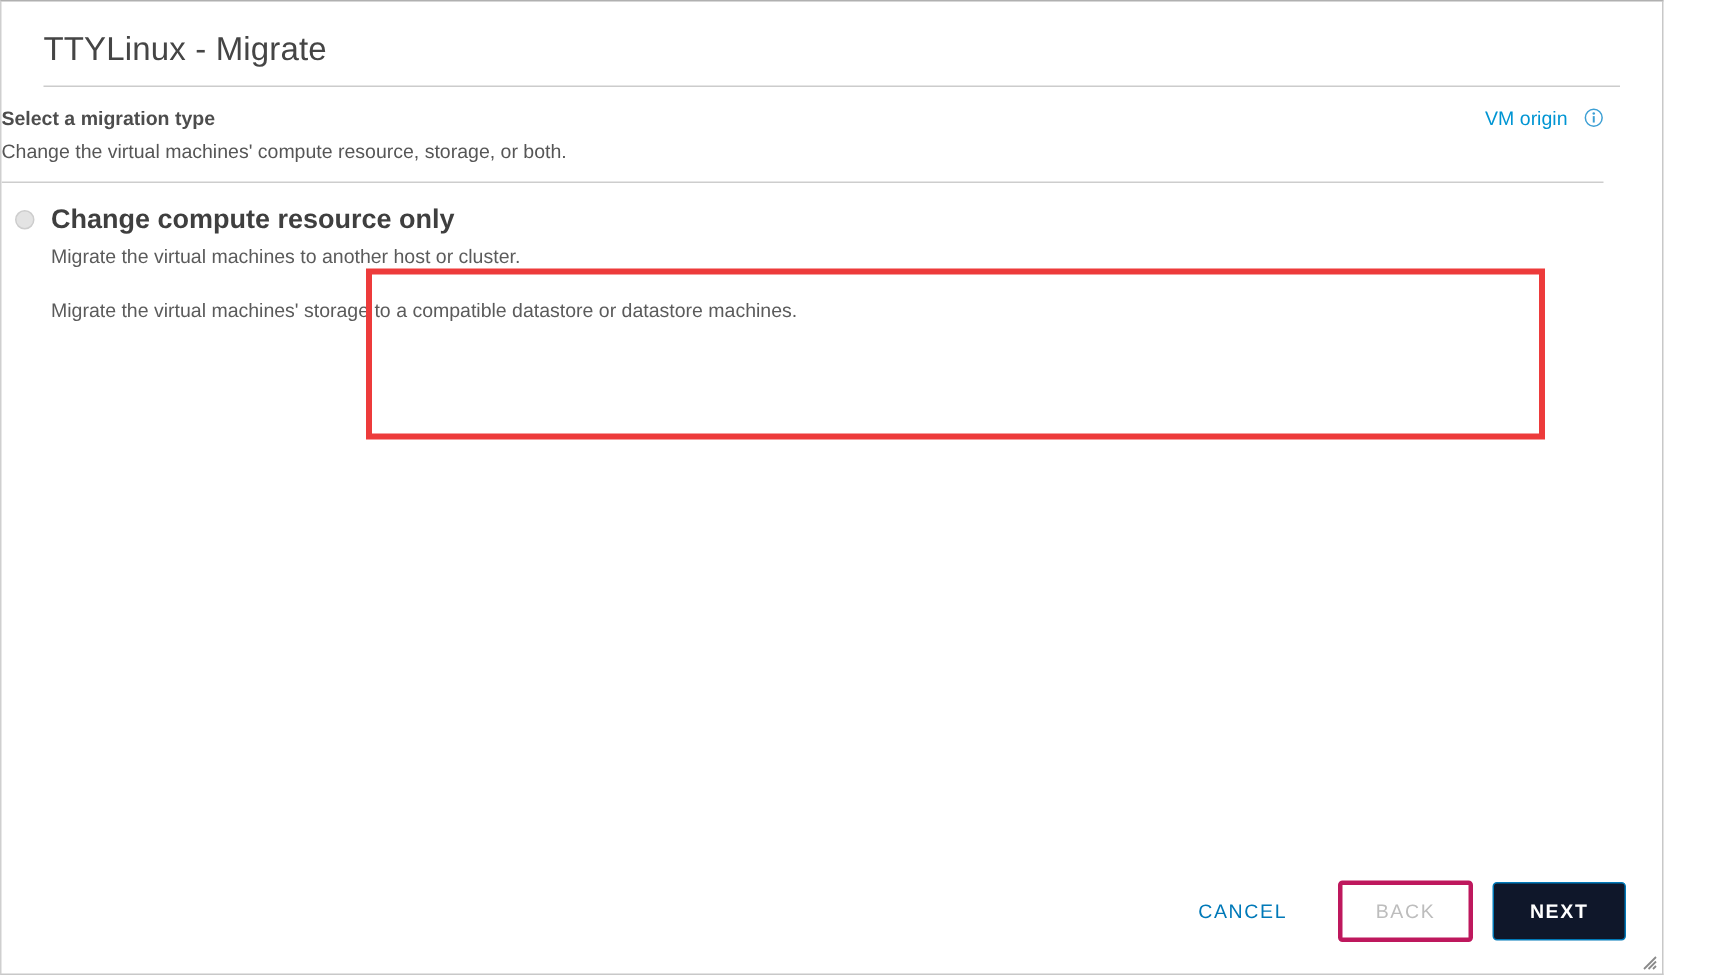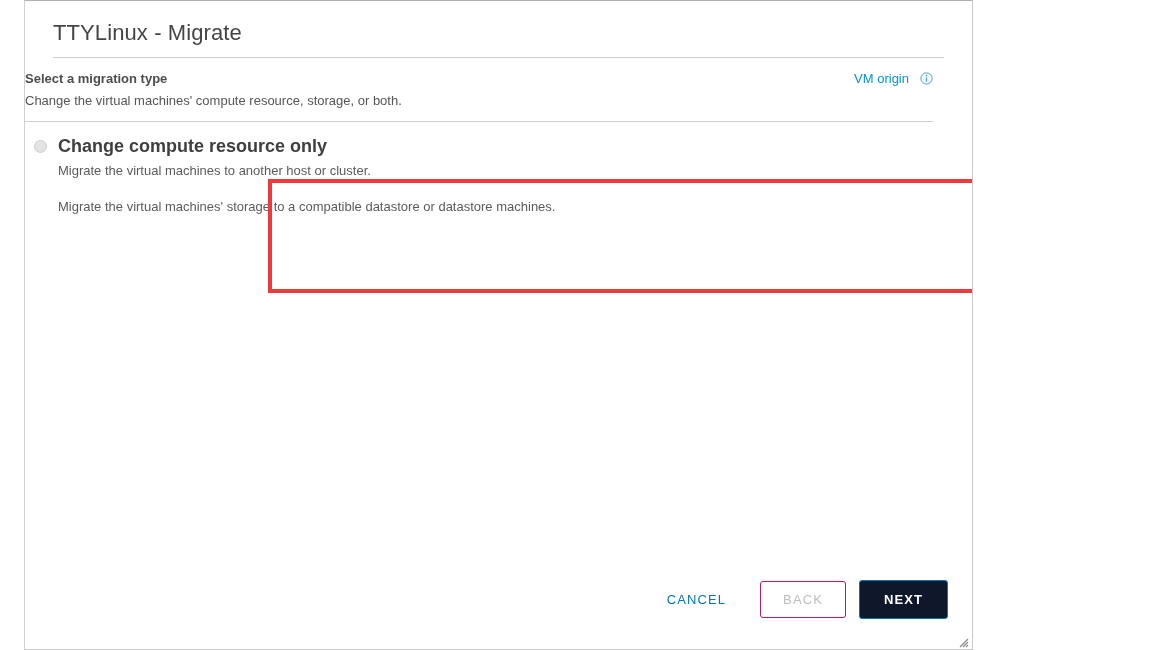--- a/index.html
+++ b/index.html
@@ -6,28 +6,27 @@
   * { box-sizing: border-box; }
   html, body {
     margin: 0;
     padding: 0;
     background: #ffffff;
     font-family: "Liberation Sans", sans-serif;
   }
 
   .wizard-window {
     position: relative;
-    width: 949px;
+    width: 1109px;
     height: 650px;
     background: #ffffff;
     border: 1px solid #c8c8c8;
     border-top-color: #b0b0b0;
     border-left-color: #cfcfcf;
     overflow: hidden;
-    margin-left: 24px;
   }
 
   
   .title-bar {
     padding: 18px 28px 0 28px;
   }
   .window-title {
     font-size: 22px;
     font-weight: 400;
     color: #454545;
@@ -182,21 +181,21 @@
     border: 4px solid #ed3b3b;
     pointer-events: none;
     z-index: 5;
   }
 
   
   .footer {
     position: absolute;
     left: 0;
     right: 0;
-    bottom: 16px;
+    bottom: 8px;
     height: 68px;
     display: flex;
     align-items: center;
     justify-content: flex-end;
     gap: 0;
     padding-right: 24px;
   }
   .btn-cancel {
     font-size: 13px;
     letter-spacing: 1.1px;
@@ -206,21 +205,21 @@
     font-family: inherit;
     cursor: pointer;
     padding: 9px 16px;
     margin-right: 18px;
   }
   .btn-back {
     font-size: 13px;
     letter-spacing: 1.1px;
     color: #bdbdbd;
     background: #ffffff;
-    border: 1px solid #be185d;
+    border: 3px solid #be185d;
     border-radius: 3px;
     font-family: inherit;
     padding: 10px 22px;
     margin-right: 13px;
     cursor: default;
   }
   .btn-next {
     font-size: 13px;
     font-weight: bold;
     letter-spacing: 1.1px;

